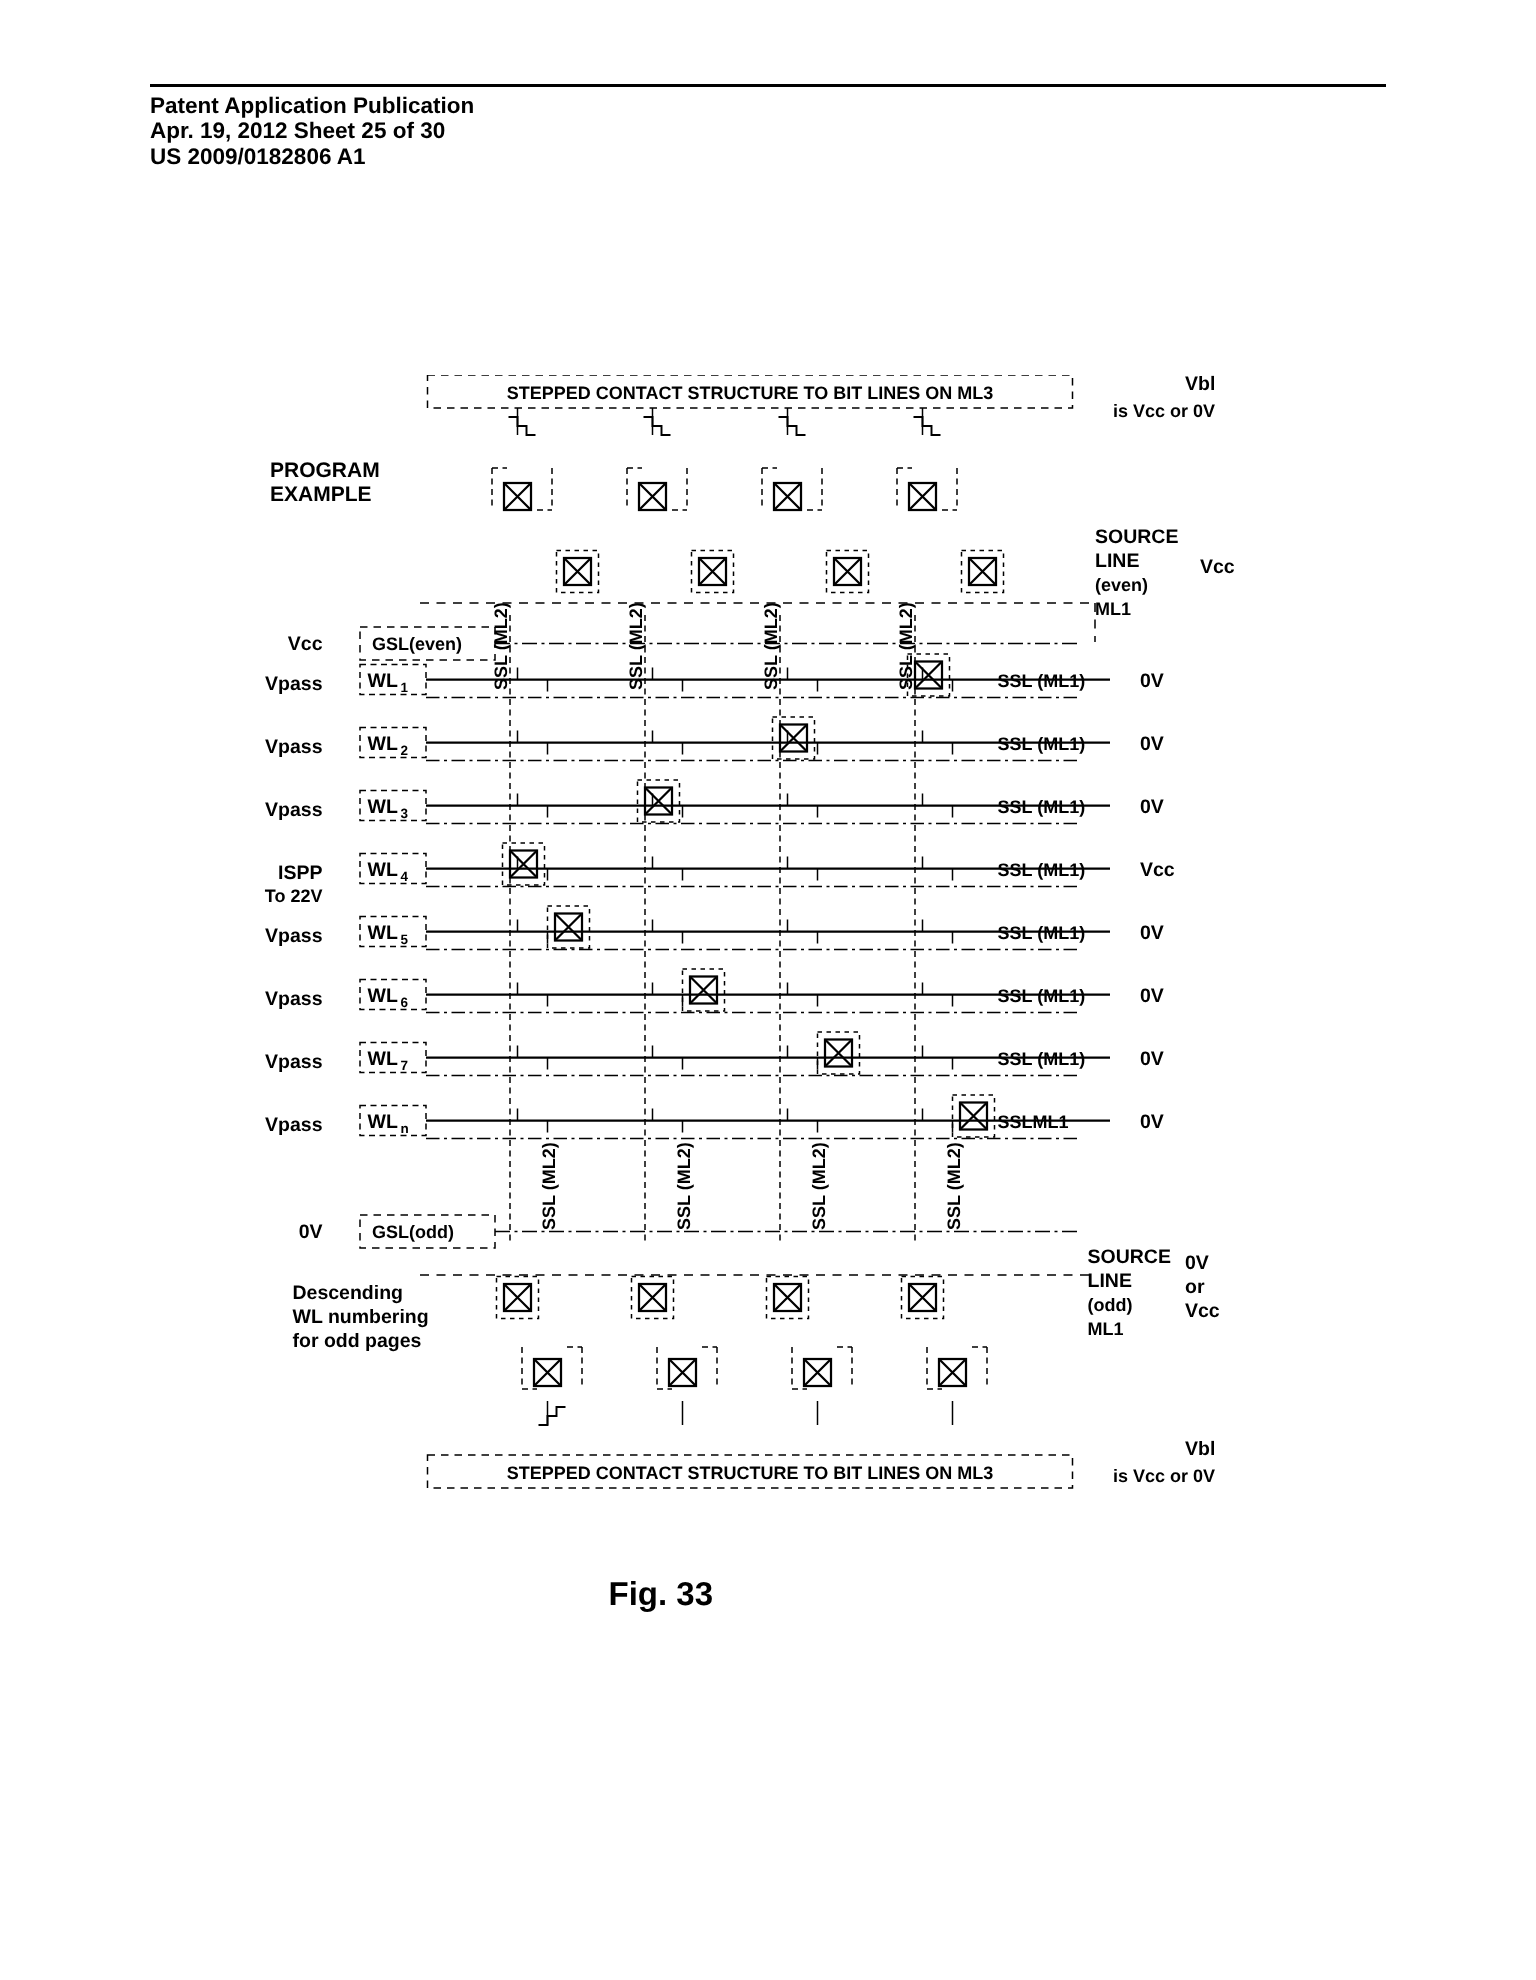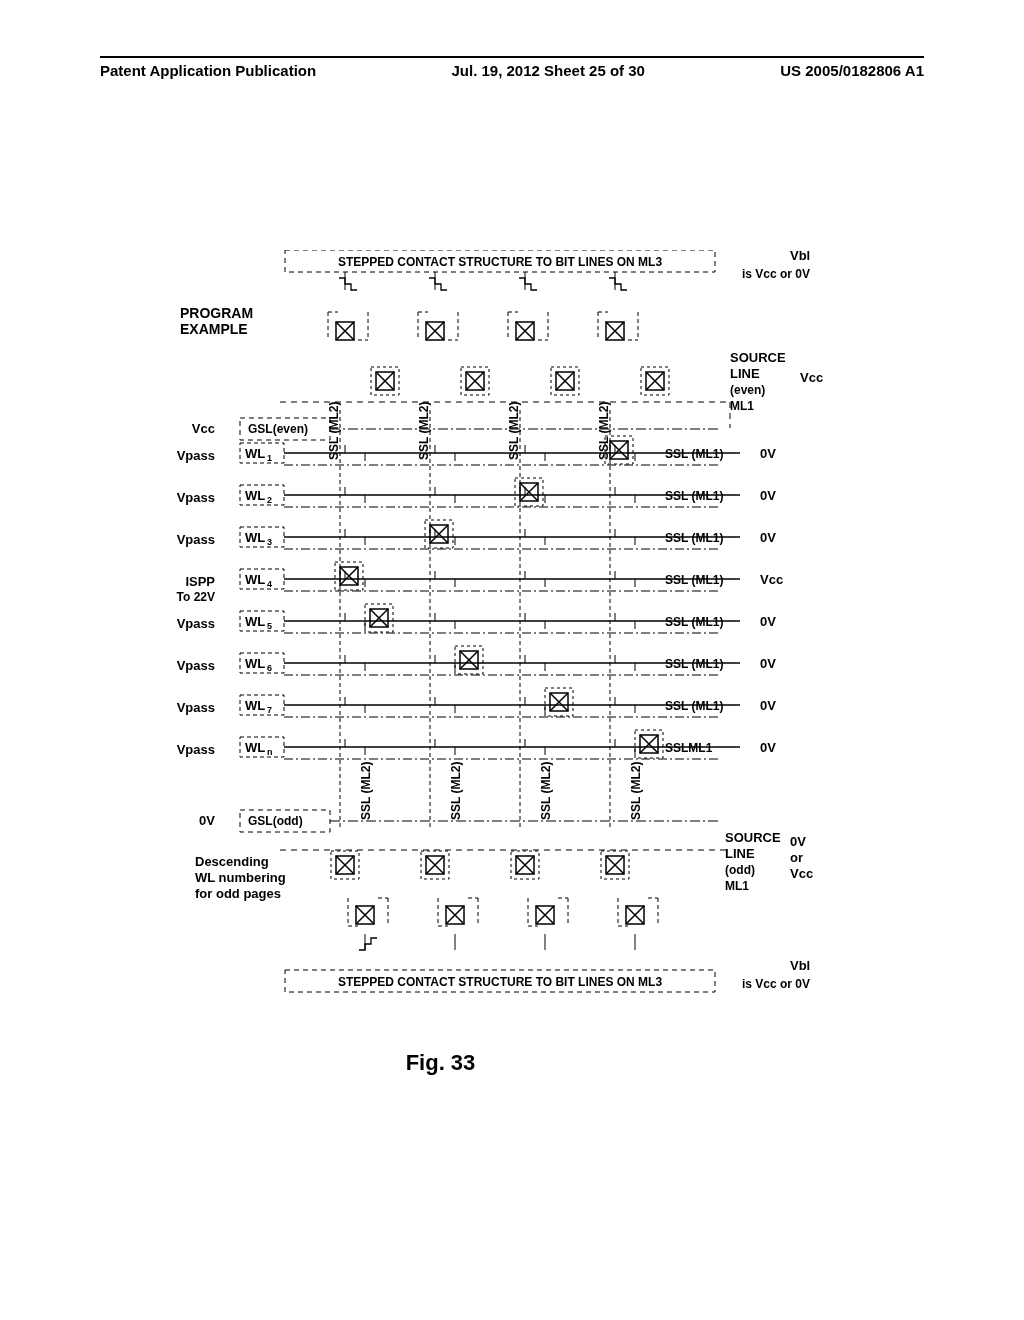--- a/index.html
+++ b/index.html
@@ -17,20 +17,21 @@
     position: absolute;
     top: 56px;
     left: 100px;
     right: 100px;
     border-top: 2px solid #000;
     display: flex;
     justify-content: space-between;
     font-weight: bold;
     font-size: 15px;
     padding-top: 4px;
+    flex-direction: column;
   }
   .figwrap {
     position: absolute;
     top: 250px;
     left: 80px;
     width: 860px;
     font-weight: bold;
   }
   svg { display: block; }
   .fig-caption {
@@ -46,22 +47,22 @@
   .t12 { font-size: 12px; }
   .t13 { font-size: 13px; }
   .t14 { font-size: 14px; }
   .sub { font-size: 9px; }
 </style>
 </head>
 <body>
 
 <div class="hdr">
   <span>Patent Application Publication</span>
-  <span>Jul. 19, 2012  Sheet 25 of 30</span>
-  <span>US 2005/0182806 A1</span>
+  <span>Apr. 19, 2012  Sheet 25 of 30</span>
+  <span>US 2009/0182806 A1</span>
 </div>
 
 <div class="figwrap">
 <svg width="860" height="820" viewBox="0 0 860 820">
 
   <defs>
 
     <g id="stair">
       <path d="M0 0 h6 v6 h6 v6 h6" fill="none" stroke="#000" stroke-width="1.3"></path>
     </g>

